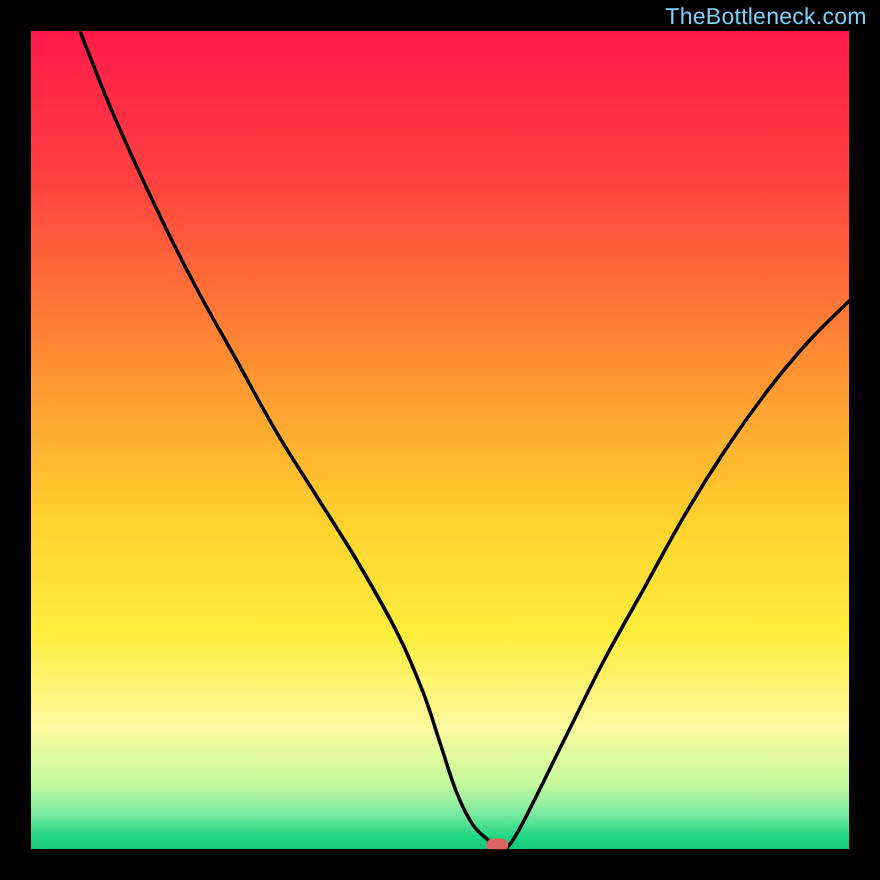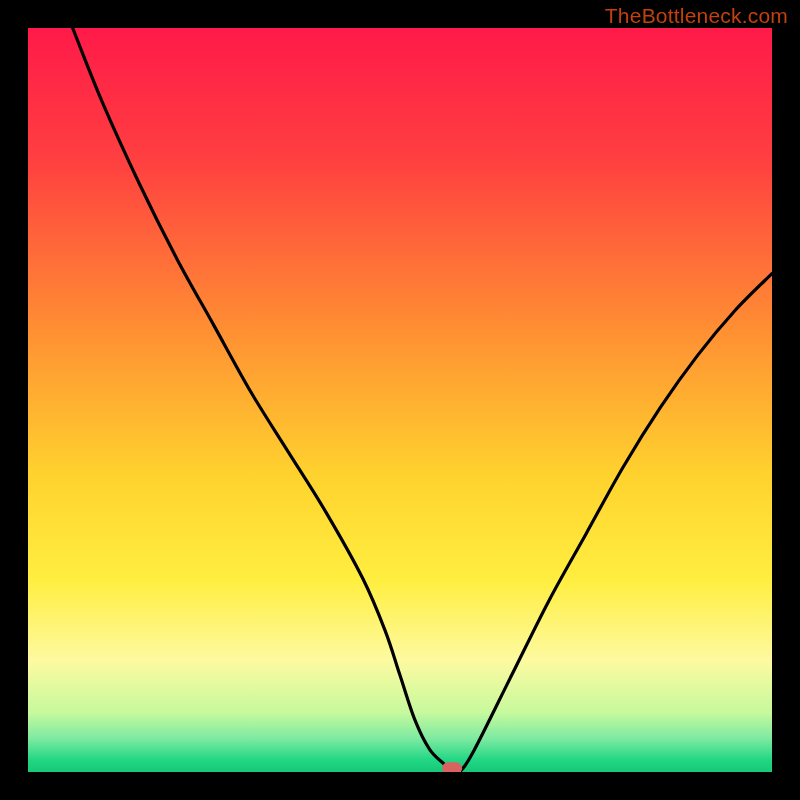--- a/index.html
+++ b/index.html
@@ -23,21 +23,21 @@
     position: absolute;
     top: 28px;
     left: 28px;
     width: 744px;
     height: 744px;
   }
   .watermark {
     position: absolute;
     top: 4px;
     right: 12px;
-    color: #c2410c;
+    color: #7dd3fc;
     font-size: 21px;
     font-weight: 500;
     letter-spacing: 0.2px;
   }
 </style>
 </head>
 <body>
 
 <div class="frame">
   <div class="watermark">TheBottleneck.com</div>

